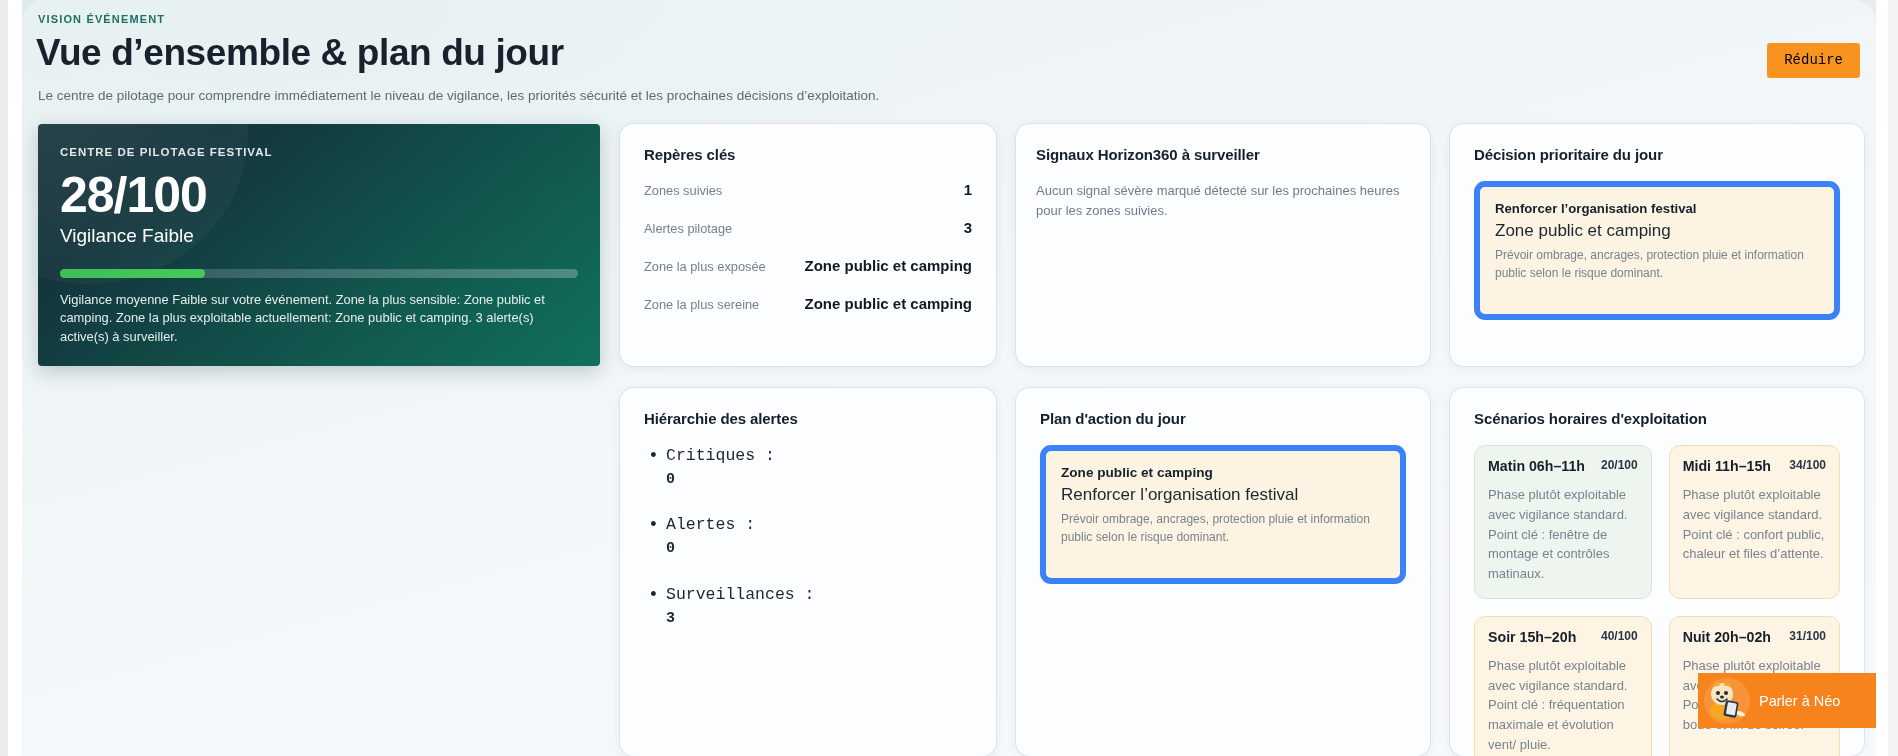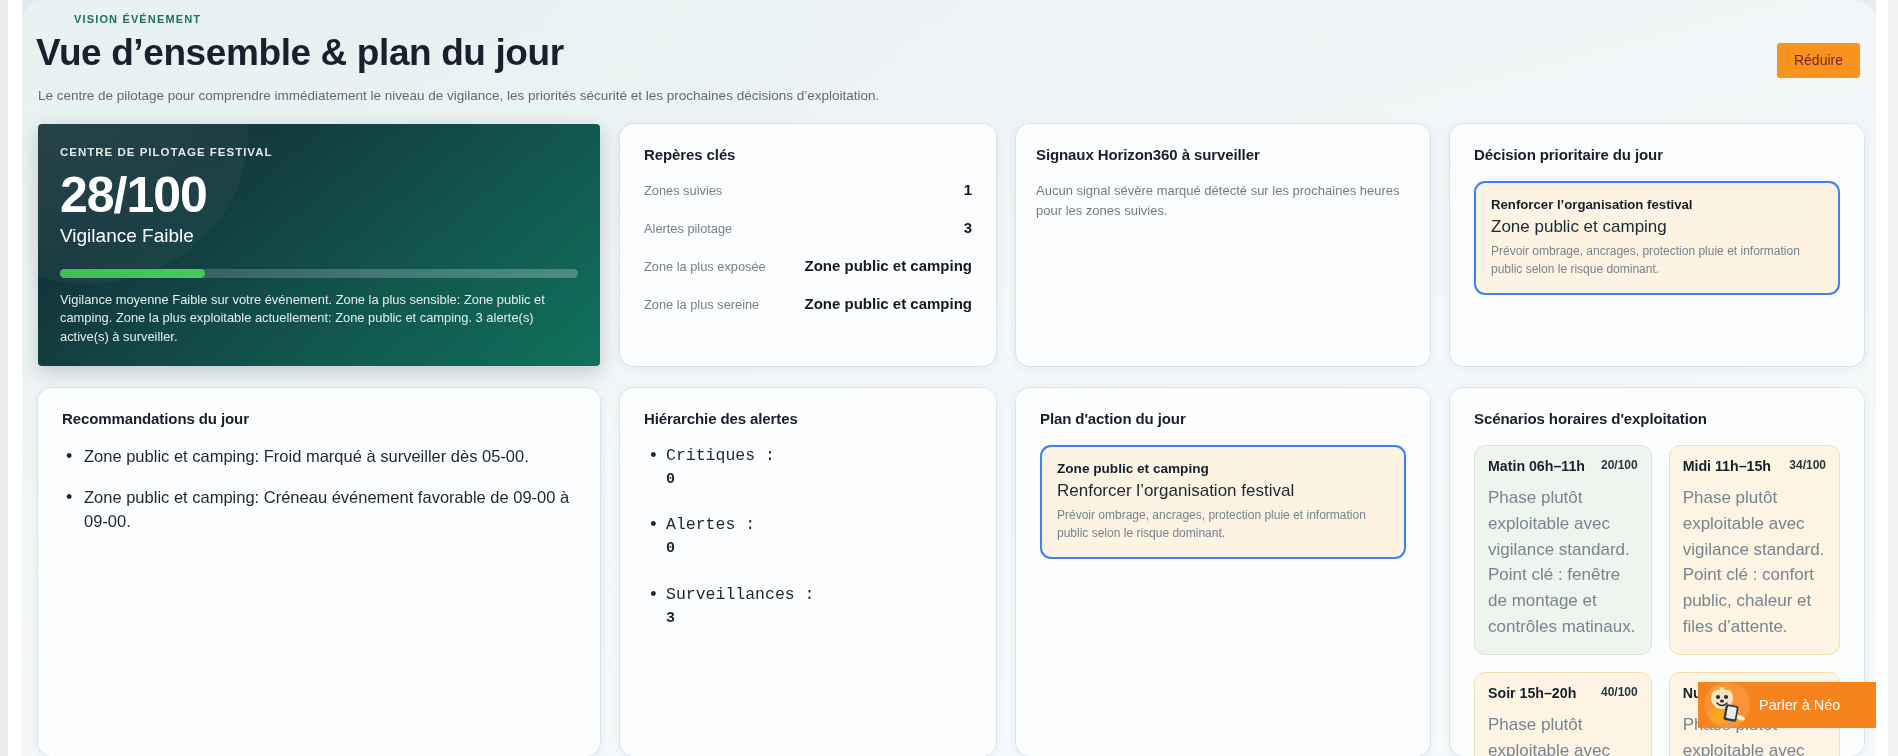--- a/index.html
+++ b/index.html
@@ -29,36 +29,36 @@
       linear-gradient(165deg,#eaf2f3 0%, #eef4f5 25%, #f3f7f9 55%, #f7fafb 100%);
     border-top-left-radius: 22px;
     border-top-right-radius: 22px;
     overflow: hidden;
   }
 
   
   .eyebrow {
     position:absolute; left:16px; top:13px;
     font-size:11px; font-weight:bold; letter-spacing:1.15px;
-    color:#1f6f63; text-transform:uppercase;margin-left:36px;
+    color:#1f6f63; text-transform:uppercase;
   }
   .page-title {
     position:absolute; left:14px; top:32px;
     font-size:37px; font-weight:bold; color:#18222f; letter-spacing:-0.4px;
   }
   .page-sub {
     position:absolute; left:16px; top:88px;
     font-size:13.5px; color:#5d6b78;
   }
   .reduce-btn {
     position:absolute; right:16px; top:43px;
-    background:#f7931e; color:#7f1d1d;
+    background:#f7931e; color:#000000;
     font-size:14px; padding:9px 17px 10px 17px;
     border:none; border-radius:3px; cursor:pointer;
-    font-family:Liberation Sans, sans-serif;
+    font-family:Liberation Mono, monospace;
   }
 
   
   .grid {
     position:absolute; left:0; top:124px; right:0; bottom:0;
     display:grid;
     grid-template-columns: 562px 376px 414px 414px;
     grid-template-rows: 242px 1fr;
     column-gap: 20px; row-gap: 22px;
     padding: 0 16px;
@@ -134,23 +134,23 @@
   .kf-value-txt { font-size:15px; font-weight:bold; color:#111a24; white-space:nowrap; }
 
   
   .sig { grid-column:3; grid-row:1;padding-left:20px; }
   .sig-text { font-size:13px; color:#707d89; line-height:1.5; }
 
   
   .dec { grid-column:4; grid-row:1; }
   .amber-box {
     background:#fdf3e3;
-    border:2px solid #3b82f6;
+    border:6px solid #3b82f6;
     border-radius:11px;
-    padding:14px 15px 15px 15px;
+    padding:14px 15px 32px 15px;
   }
   .amber-kicker { font-size:13.2px; font-weight:bold; color:#14202c; }
   .amber-main { font-size:17px; color:#1b2733; margin-top:5px; }
   .amber-sub { font-size:12px; color:#77838e; line-height:1.5; margin-top:5px; }
 
   
   .rec { grid-column:1; grid-row:2; }
   .rec ul { list-style:none; }
   .rec li {
     position:relative; padding-left:22px;
@@ -189,26 +189,26 @@
   }
   .tile {
     border-radius:11px; padding:12px 13px 14px 13px;
     min-height:152px;
   }
   .tile.green { background:#eef5ee; border:1px solid #d5e6d7; }
   .tile.amber { background:#fdf4e4; border:1px solid #f3ddb4; }
   .tile-head { display:flex; align-items:flex-start; gap:16px; }
   .tile-name { font-size:14.2px; font-weight:bold; color:#16202c; white-space:nowrap; }
   .tile-score { font-size:12px; font-weight:bold; color:#2b3642; margin-left:auto; white-space:nowrap; }
-  .tile-body { margin-top:11px; font-size:17px; color:#78848f; line-height:1.52; }
+  .tile-body { margin-top:11px; font-size:13px; color:#78848f; line-height:1.52; }
 
   
   .chat {
     position:absolute; right:0px; bottom:28px;
-    width:178px; height:46px;
+    width:178px; height:55px;
     background:#f7831c;
     display:flex; align-items:center;
     padding-left:6px;
     cursor:pointer;
     z-index:50;
   }
   .chat-avatar {
     width:46px; height:46px; border-radius:50%;
     background:rgba(255,255,255,0.13);
     flex:0 0 46px; position:relative; overflow:hidden;
@@ -276,27 +276,20 @@
 
       <div class="card dec">
         <div class="card-title">Décision prioritaire du jour</div>
         <div class="amber-box">
           <div class="amber-kicker">Renforcer l’organisation festival</div>
           <div class="amber-main">Zone public et camping</div>
           <div class="amber-sub">Prévoir ombrage, ancrages, protection pluie et information public selon le risque dominant.</div>
         </div>
       </div>
 
-      <div class="card rec">
-        <div class="card-title">Recommandations du jour</div>
-        <ul id="rec-list">
-            <li>Zone public et camping: Froid marqué à surveiller dès 05-00.</li>
-            <li>Zone public et camping: Créneau événement favorable de 09-00 à 09-00.</li>
-          </ul>
-      </div>
 
       <div class="card ah">
         <div class="card-title">Hiérarchie des alertes</div>
         <ul id="ah-list">
             <li><span>Critiques :</span><span class="cnt">0</span></li>
             <li><span>Alertes :</span><span class="cnt">0</span></li>
             <li><span>Surveillances :</span><span class="cnt">3</span></li>
           </ul>
       </div>
 

